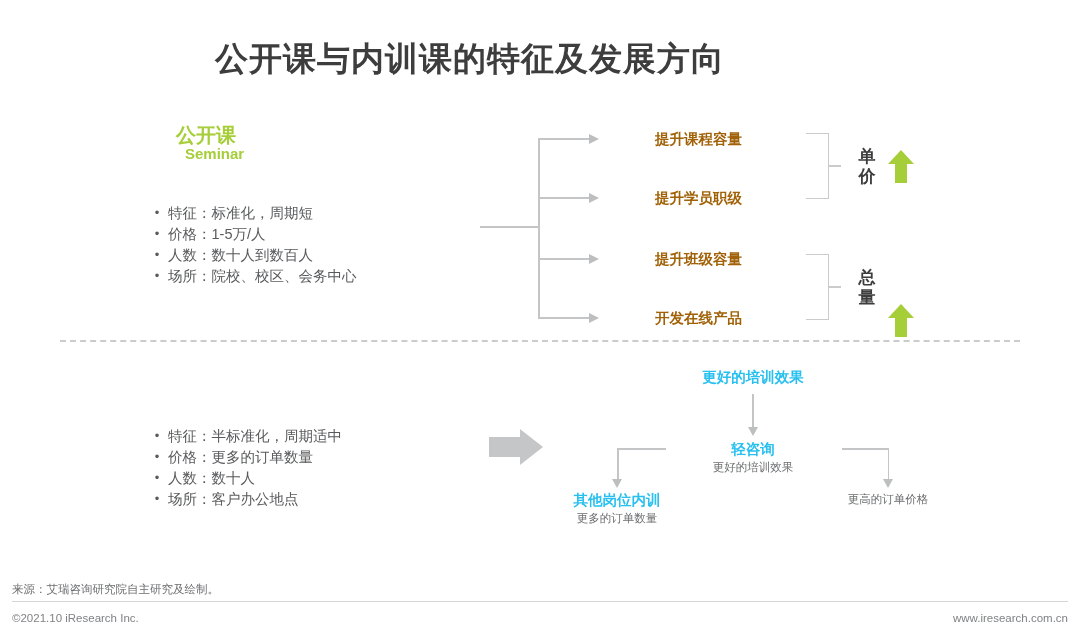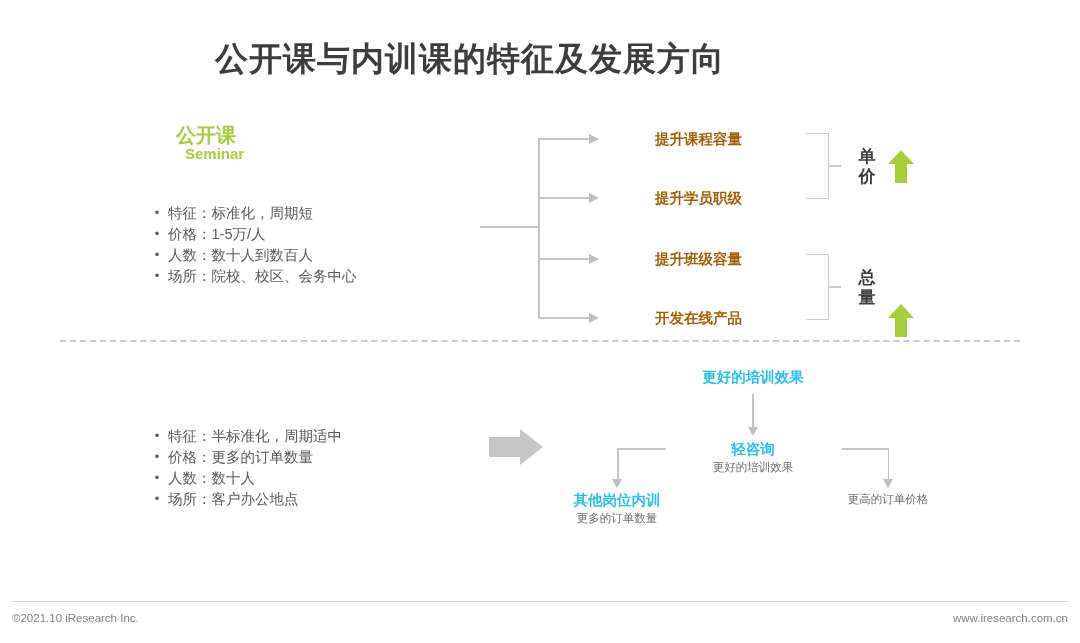--- a/index.html
+++ b/index.html
@@ -226,17 +226,18 @@
 
   <div class="abs bnode" style="left:517px;top:491px;width:200px;">
     <div class="bt">其他岗位内训</div>
     <div class="bs">更多的订单数量</div>
   </div>
 
   <div class="abs bnode" style="left:788px;top:491px;width:200px;">
     <div class="bs">更高的订单价格</div>
   </div>
 
+  <div class="abs" id="src">来源：艾瑞咨询研究院自主研究及绘制。</div>
   <div class="abs" id="rule"></div>
   <div class="abs" id="copy">©2021.10 iResearch Inc.</div>
   <div class="abs" id="url">www.iresearch.com.cn</div>
 
 </div>
 
 </body></html>

